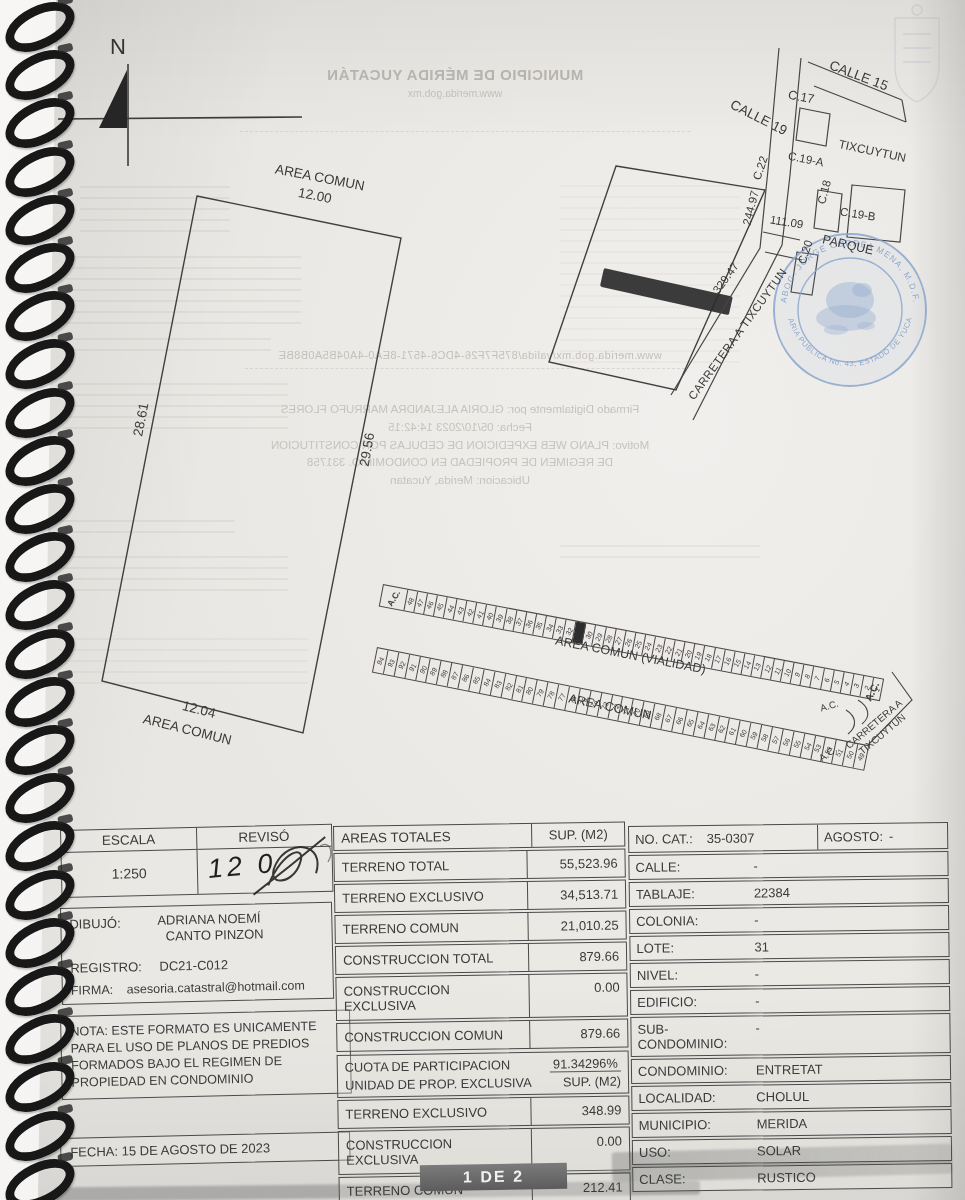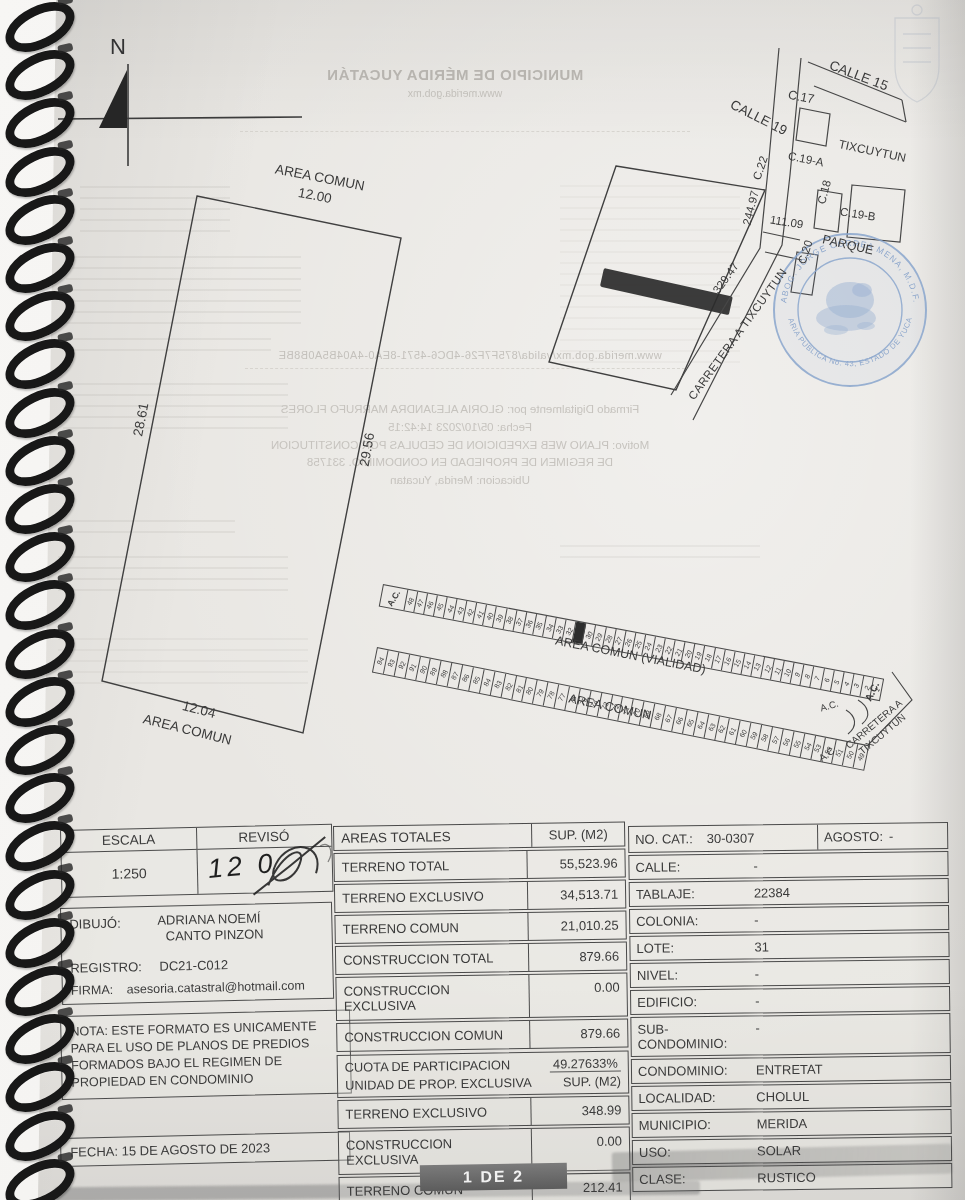--- a/index.html
+++ b/index.html
@@ -584,21 +584,21 @@
         <span class="val">0.00</span>
       </div>
       <div class="at-row">
         <span class="lbl">CONSTRUCCION COMUN</span>
         <span class="val">879.66</span>
       </div>
     </div>
   <div class="cuota">
     <div class="l1">
       <span>CUOTA DE PARTICIPACION</span>
-      <span class="cv">49.27633%</span>
+      <span class="cv">91.34296%</span>
     </div>
     <div class="l2">
       <span>UNIDAD DE PROP. EXCLUSIVA</span>
       <span>SUP. (M2)</span>
     </div>
   </div>
   <div id="unidad-rows">
       <div class="at-row">
         <span class="lbl">TERRENO EXCLUSIVO</span>
         <span class="val">348.99</span>
@@ -611,21 +611,21 @@
         <span class="lbl">TERRENO COMUN</span>
         <span class="val">212.41</span>
       </div>
     </div>
 </div>
 
 <div class="tbl cat">
   <div class="cat-first">
     <div class="p1">
       <span>NO. CAT.:</span>
-      <span class="v">30-0307</span>
+      <span class="v">35-0307</span>
     </div>
     <div class="p2">
       <span>AGOSTO:</span>
       <span style="margin-left:6px;">-</span>
     </div>
   </div>
   <div id="cat-rows">
       <div class="cat-row">
         <span class="lbl">CALLE:</span>
         <span class="val">-</span>

